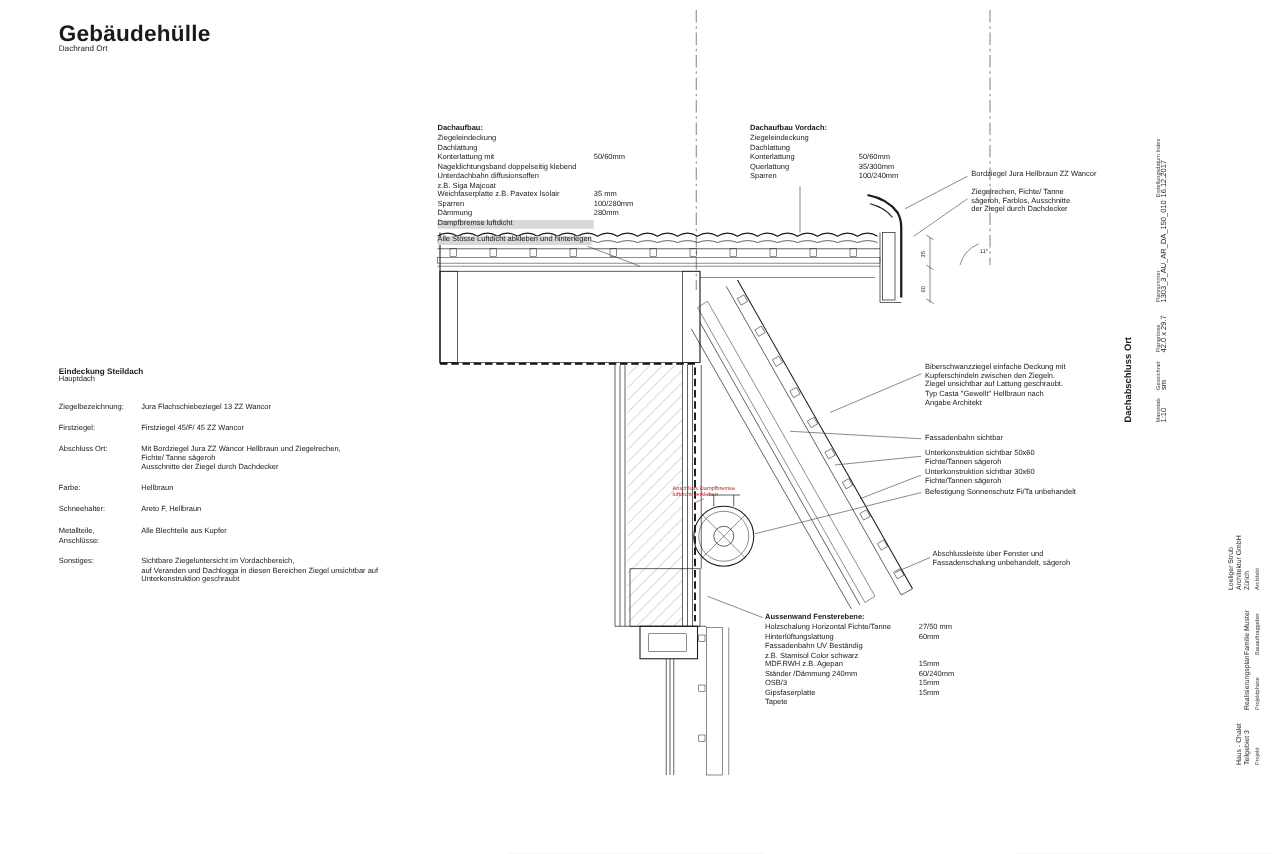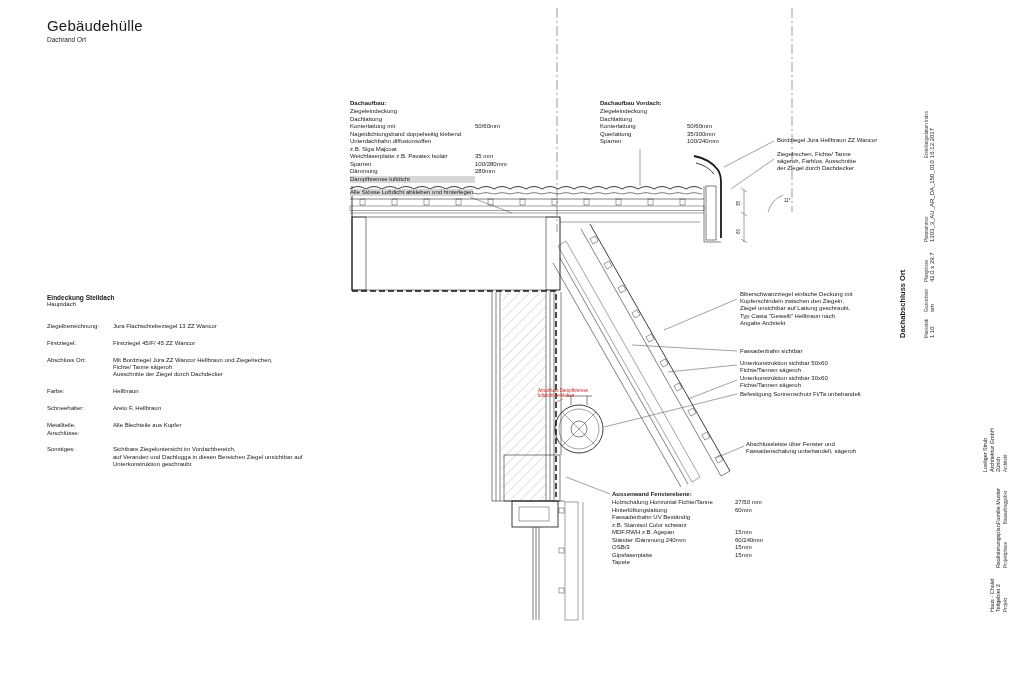--- a/index.html
+++ b/index.html
@@ -1,20 +1,20 @@
 <!DOCTYPE html>
 <html><head>
 <meta charset="utf-8">
 <style>
   *{margin:0;padding:0;box-sizing:border-box}
   html,body{background:#e9e9e9}
   .sheet{position:relative;width:1025px;height:683px;background:#fff;overflow:hidden;
          font-family:"Liberation Sans",sans-serif;color:#1a1a1a}
   .abs{position:absolute}
-  .title{font-size:15px;font-weight:normal;letter-spacing:.2px}
+  .title{font-size:18px;font-weight:bold;letter-spacing:.2px}
   .subtitle{font-size:6.5px;color:#222}
 
   .spec{width:300px;font-size:6px;line-height:7.4px}
   .spec h2{font-size:6.5px}
   .spec .sub{margin-bottom:14px}
   .srow{display:flex;margin-bottom:9.5px}
   .slabel{flex:0 0 66px;white-space:pre-line}
   .sval{white-space:pre-line}
 
   .buildup{font-size:6px;line-height:7.45px}

